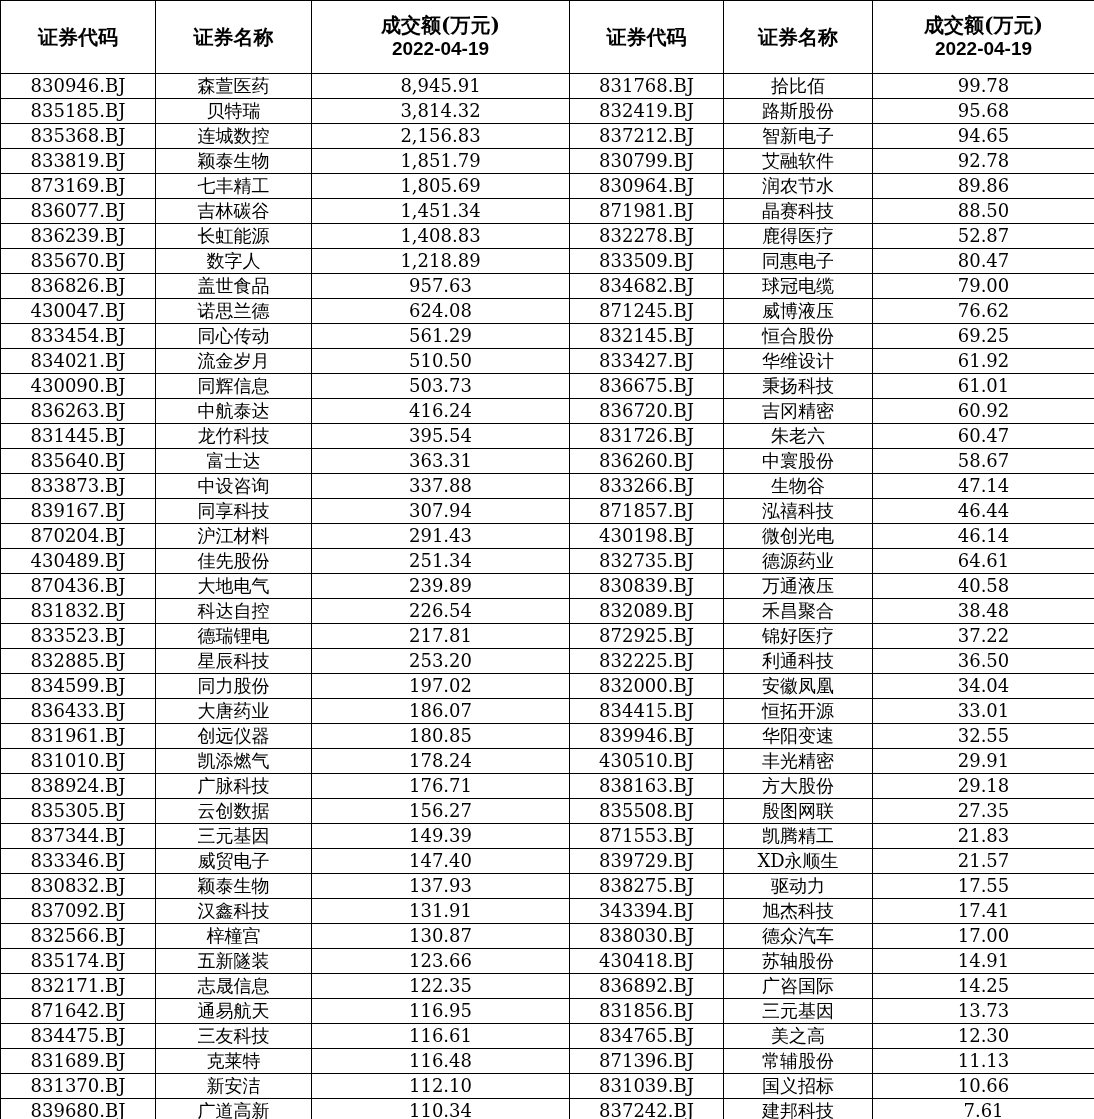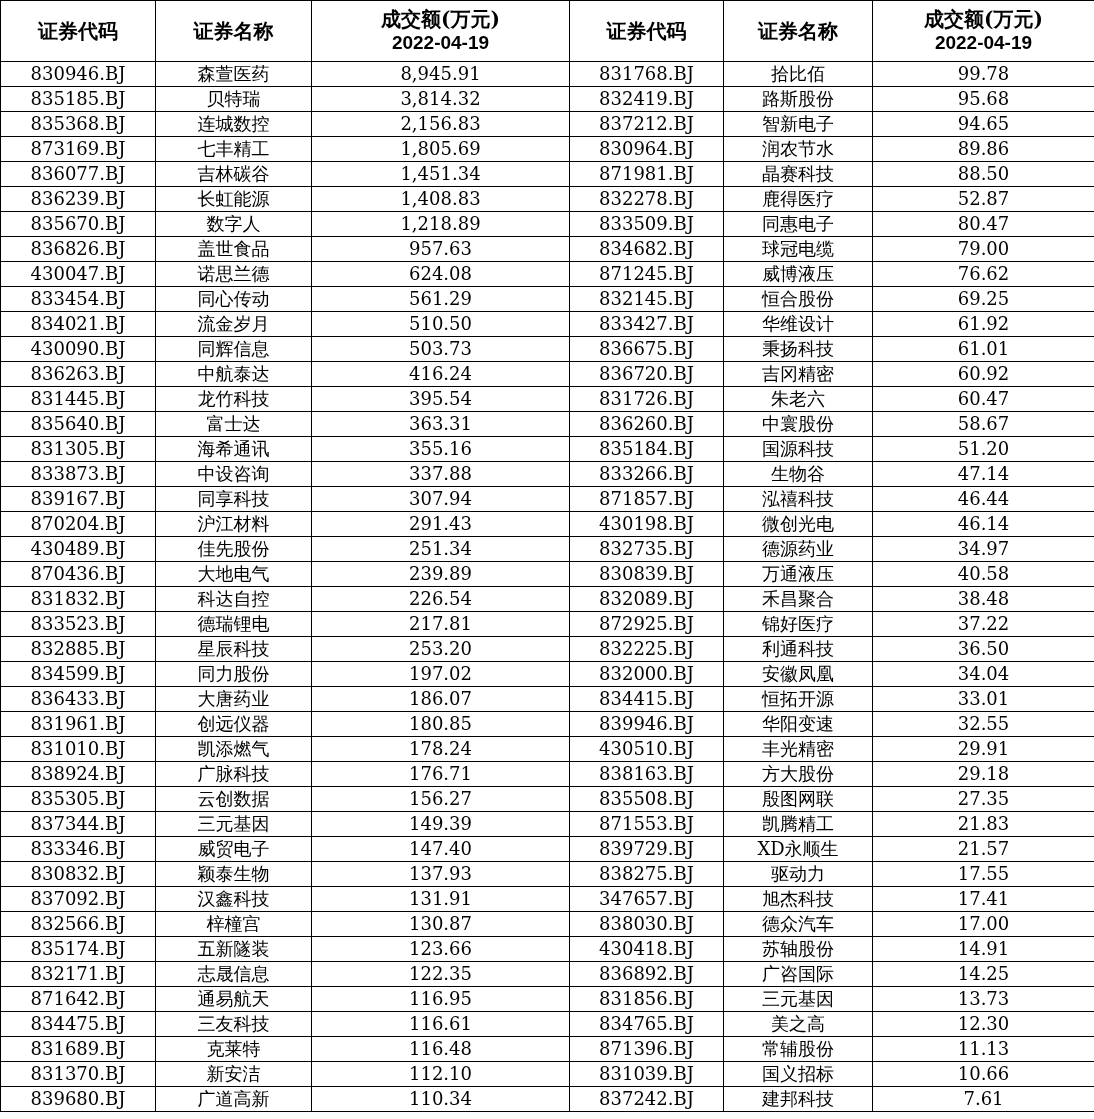--- a/index.html
+++ b/index.html
@@ -22,21 +22,21 @@
   .stock-table th, .stock-table td {
     border: 1px solid #000000;
     text-align: center;
     vertical-align: middle;
     padding: 0;
     white-space: nowrap;
     overflow: hidden;
     color: #000000;
   }
   .stock-table thead tr {
-    height: 61px;
+    height: 73px;
   }
   .stock-table th {
     font-family: "DejaVu Serif", serif;
     font-weight: bold;
     font-size: 20px;
   }
   .stock-table th .amt-line {
     line-height: 1.25;
   }
   .stock-table th .date-line {
@@ -101,20 +101,28 @@
         </tr>
         <tr>
           <td>835368.BJ</td>
           <td>连城数控</td>
           <td>2,156.83</td>
           <td>837212.BJ</td>
           <td>智新电子</td>
           <td>94.65</td>
         </tr>
         <tr>
+          <td>833819.BJ</td>
+          <td>颖泰生物</td>
+          <td>1,851.79</td>
+          <td>830799.BJ</td>
+          <td>艾融软件</td>
+          <td>92.78</td>
+        </tr>
+        <tr>
           <td>873169.BJ</td>
           <td>七丰精工</td>
           <td>1,805.69</td>
           <td>830964.BJ</td>
           <td>润农节水</td>
           <td>89.86</td>
         </tr>
         <tr>
           <td>836077.BJ</td>
           <td>吉林碳谷</td>
@@ -197,28 +205,20 @@
         </tr>
         <tr>
           <td>835640.BJ</td>
           <td>富士达</td>
           <td>363.31</td>
           <td>836260.BJ</td>
           <td>中寰股份</td>
           <td>58.67</td>
         </tr>
         <tr>
-          <td>831305.BJ</td>
-          <td>海希通讯</td>
-          <td>355.16</td>
-          <td>835184.BJ</td>
-          <td>国源科技</td>
-          <td>51.20</td>
-        </tr>
-        <tr>
           <td>833873.BJ</td>
           <td>中设咨询</td>
           <td>337.88</td>
           <td>833266.BJ</td>
           <td>生物谷</td>
           <td>47.14</td>
         </tr>
         <tr>
           <td>839167.BJ</td>
           <td>同享科技</td>
@@ -234,21 +234,21 @@
           <td>430198.BJ</td>
           <td>微创光电</td>
           <td>46.14</td>
         </tr>
         <tr>
           <td>430489.BJ</td>
           <td>佳先股份</td>
           <td>251.34</td>
           <td>832735.BJ</td>
           <td>德源药业</td>
-          <td>34.97</td>
+          <td>64.61</td>
         </tr>
         <tr>
           <td>870436.BJ</td>
           <td>大地电气</td>
           <td>239.89</td>
           <td>830839.BJ</td>
           <td>万通液压</td>
           <td>40.58</td>
         </tr>
         <tr>
@@ -344,21 +344,21 @@
           <td>颖泰生物</td>
           <td>137.93</td>
           <td>838275.BJ</td>
           <td>驱动力</td>
           <td>17.55</td>
         </tr>
         <tr>
           <td>837092.BJ</td>
           <td>汉鑫科技</td>
           <td>131.91</td>
-          <td>347657.BJ</td>
+          <td>343394.BJ</td>
           <td>旭杰科技</td>
           <td>17.41</td>
         </tr>
         <tr>
           <td>832566.BJ</td>
           <td>梓橦宫</td>
           <td>130.87</td>
           <td>838030.BJ</td>
           <td>德众汽车</td>
           <td>17.00</td>

